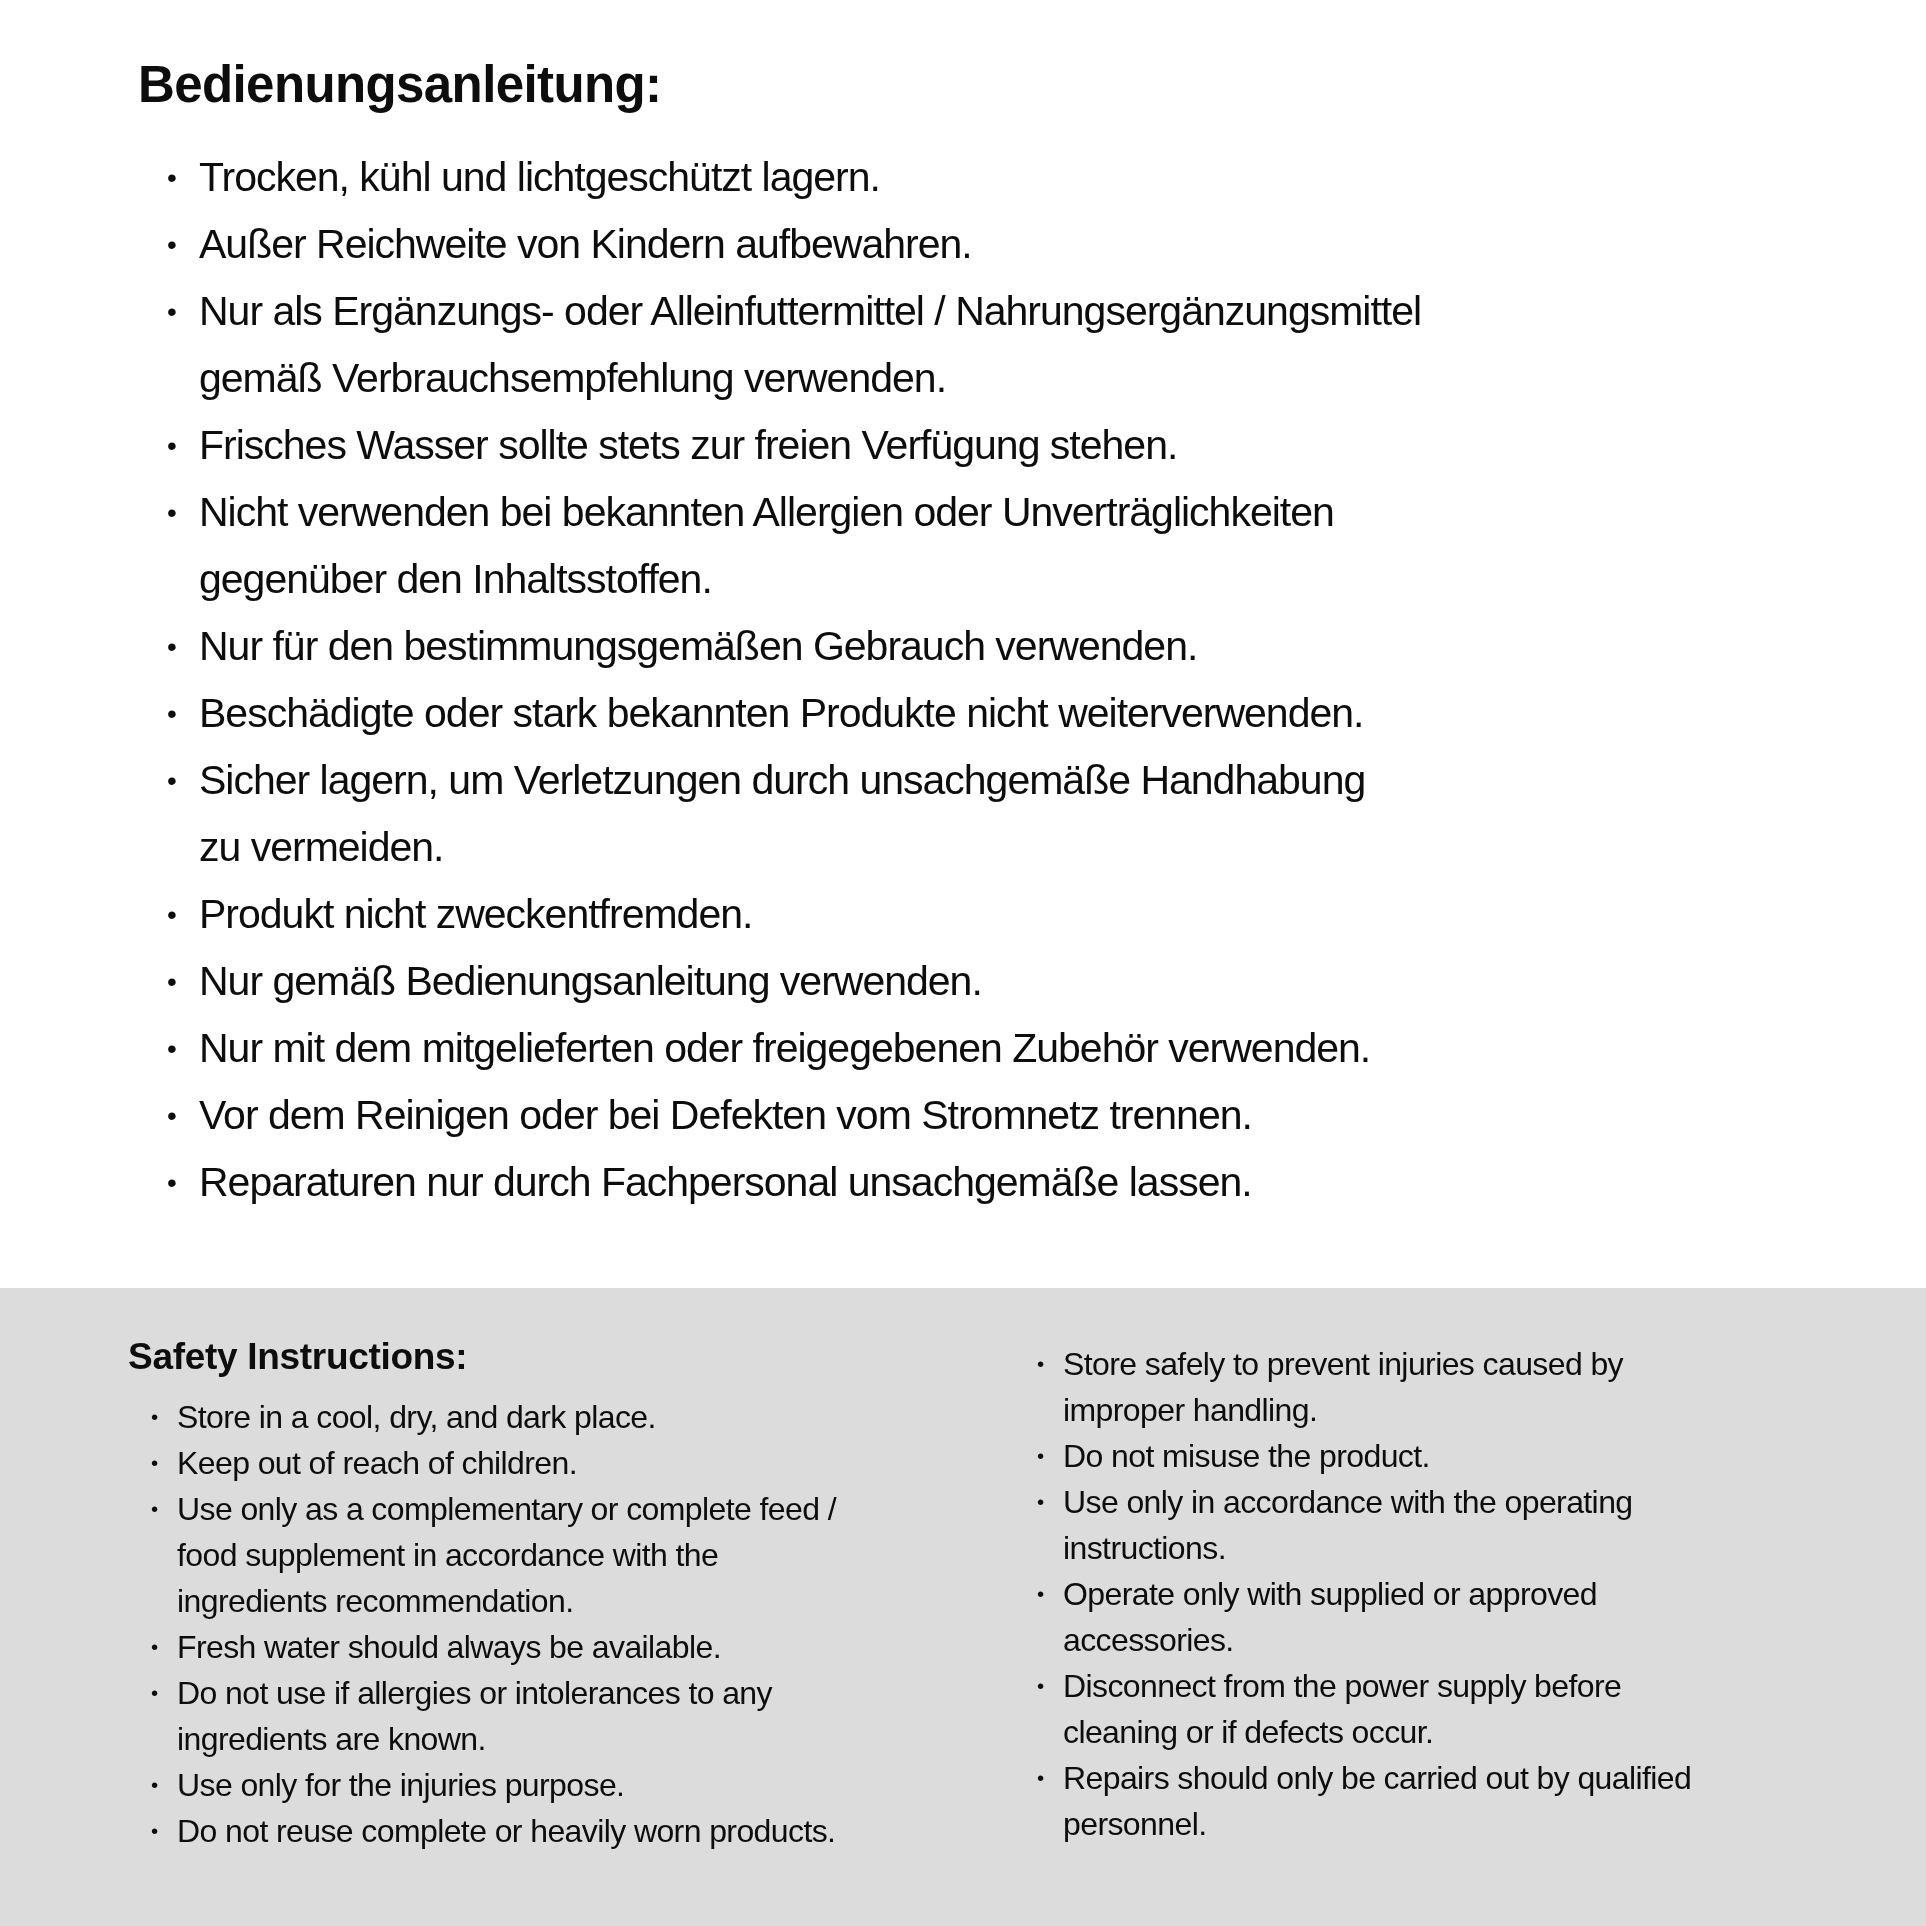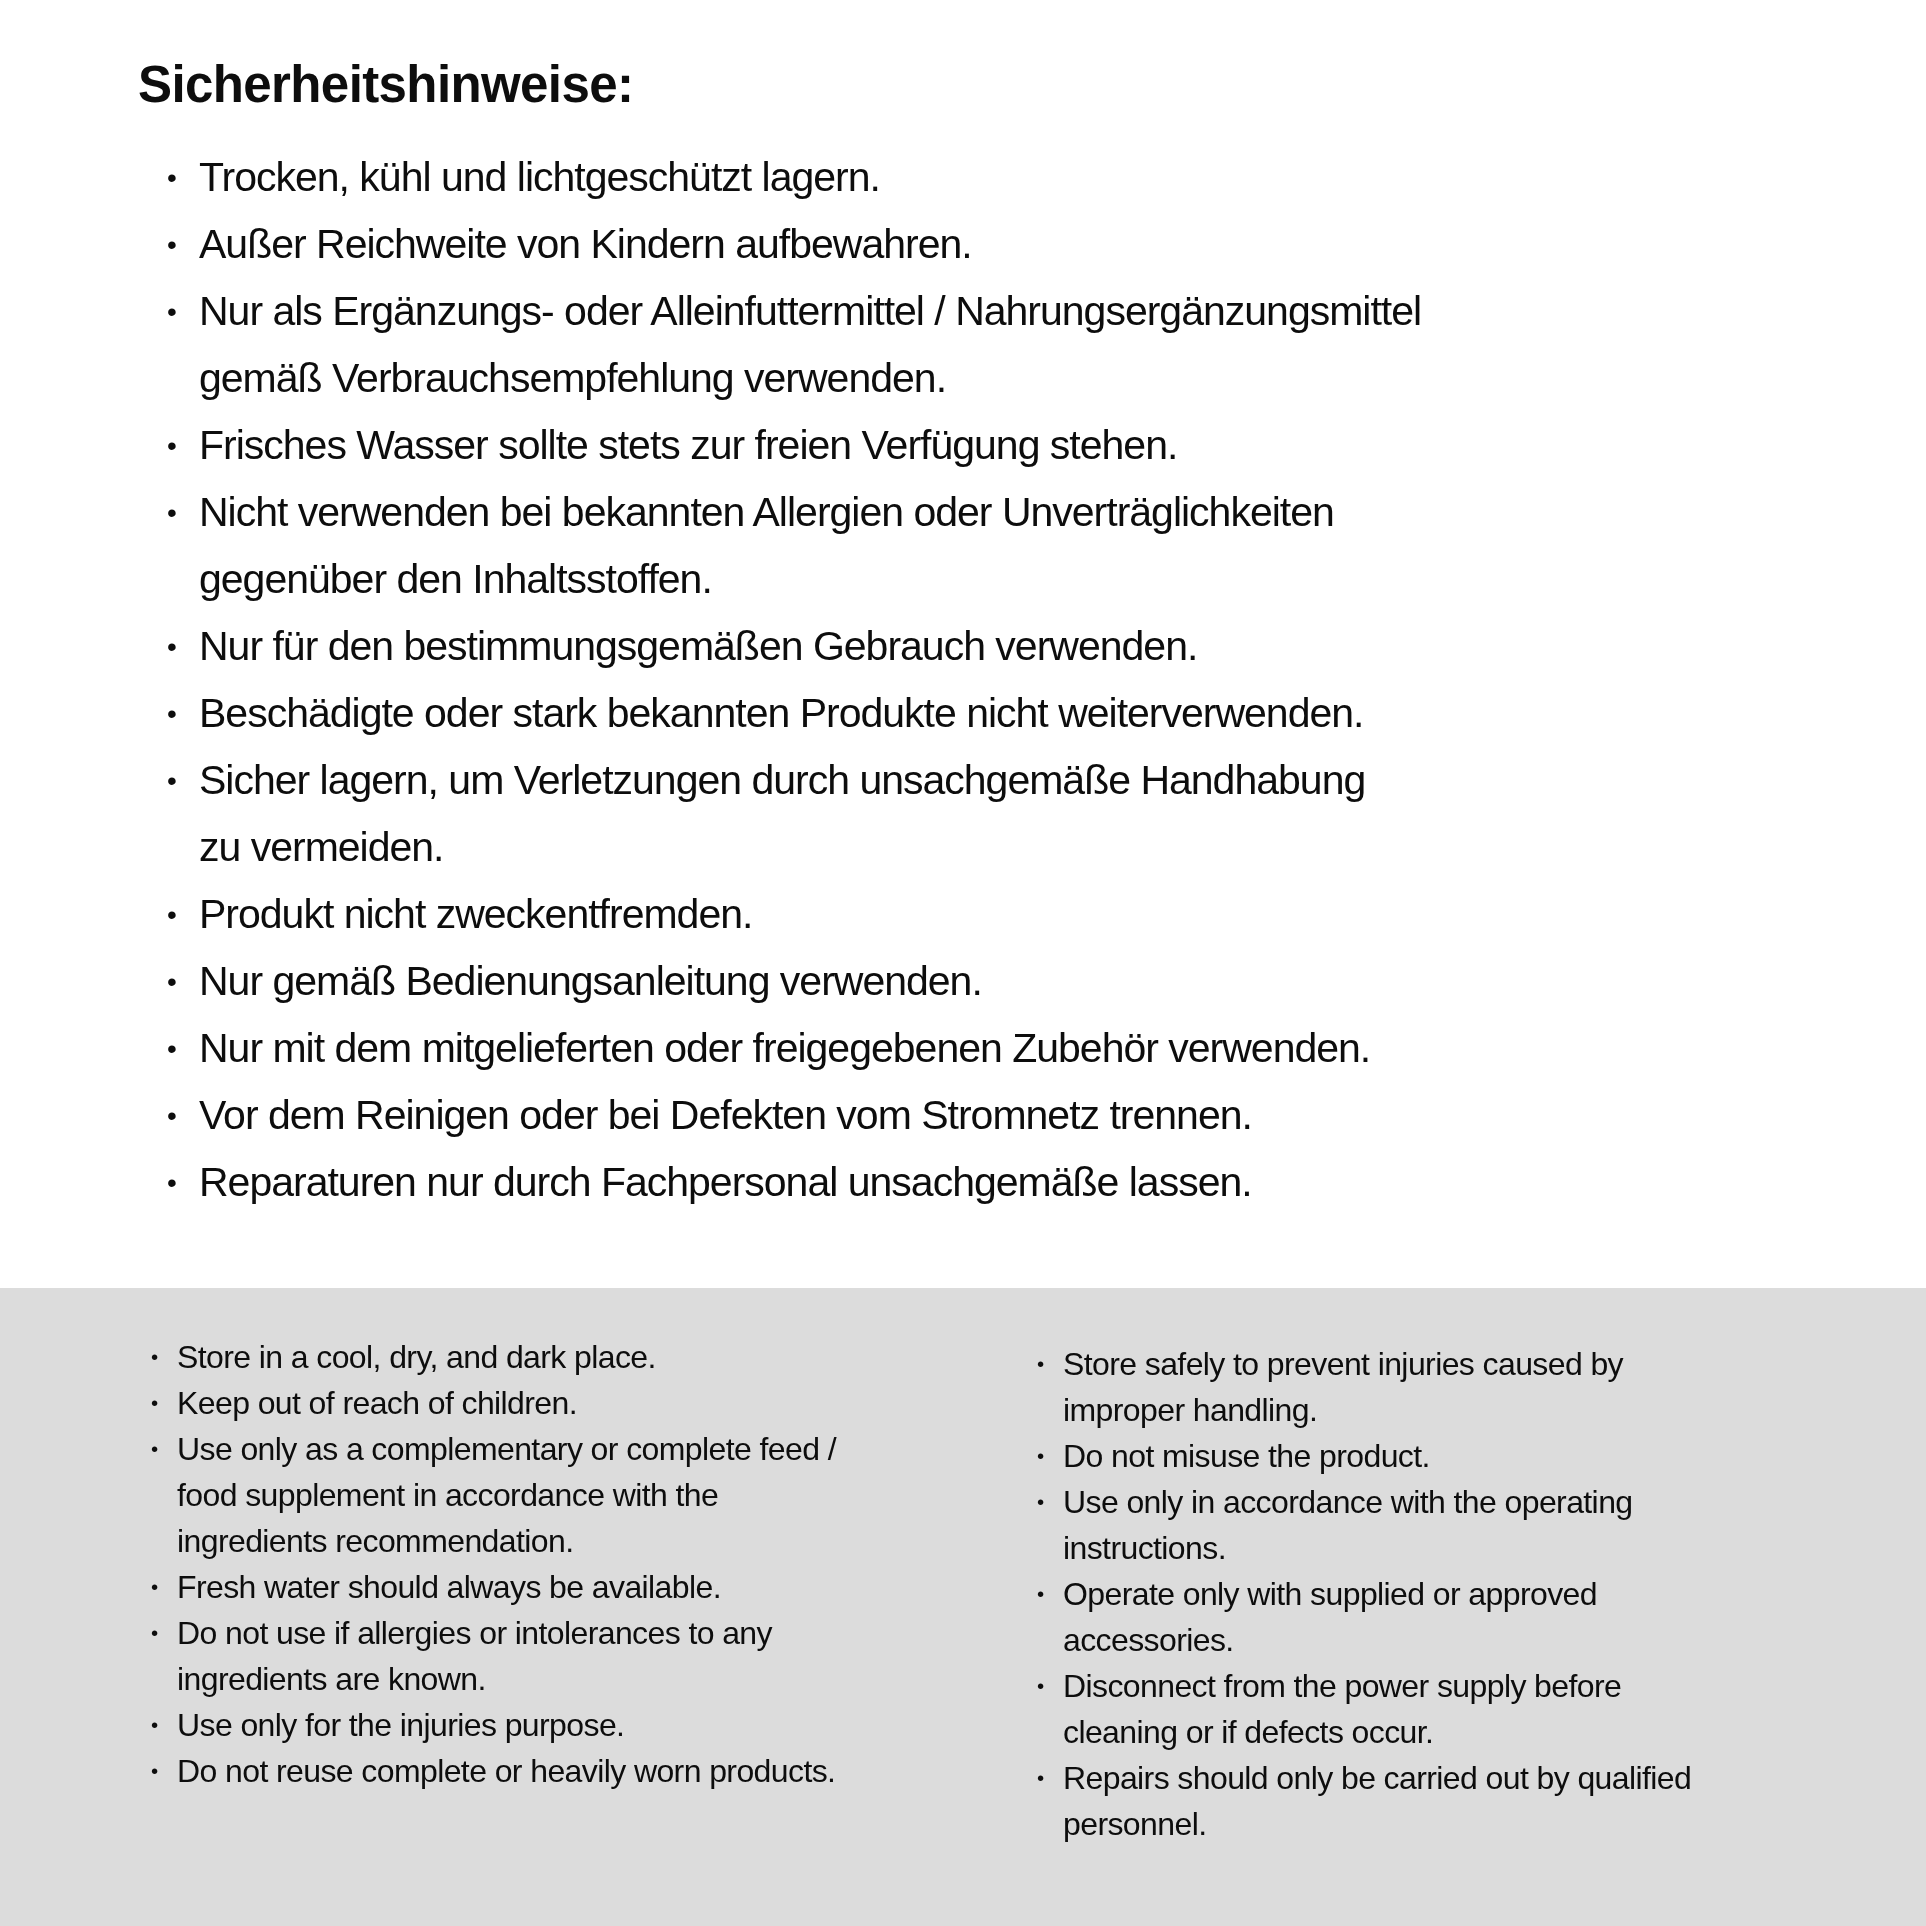--- a/index.html
+++ b/index.html
@@ -80,21 +80,21 @@
   }
   .en-list .txt{
     flex:1;
     white-space:pre-line;
   }
 </style>
 </head>
 <body>
 
 <div class="white-section">
-  <h1 class="de-title">Sicherheitshinweise:</h1>
+  <h1 class="de-title">Bedienungsanleitung:</h1>
   <div class="de-list">
       <div class="li">
         <span class="bullet">•</span>
         <span class="txt">Trocken, kühl und lichtgeschützt lagern.</span>
       </div>
       <div class="li">
         <span class="bullet">•</span>
         <span class="txt">Außer Reichweite von Kindern aufbewahren.</span>
       </div>
       <div class="li">
@@ -142,20 +142,21 @@
       </div>
       <div class="li">
         <span class="bullet">•</span>
         <span class="txt">Reparaturen nur durch Fachpersonal unsachgemäße lassen.</span>
       </div>
     </div>
 </div>
 
 <div class="gray-section">
   <div class="col col-left">
+    <h2 class="en-title">Safety Instructions:</h2>
     <div class="en-list">
         <div class="li">
           <span class="bullet">•</span>
           <span class="txt">Store in a cool, dry, and dark place.</span>
         </div>
         <div class="li">
           <span class="bullet">•</span>
           <span class="txt">Keep out of reach of children.</span>
         </div>
         <div class="li">

